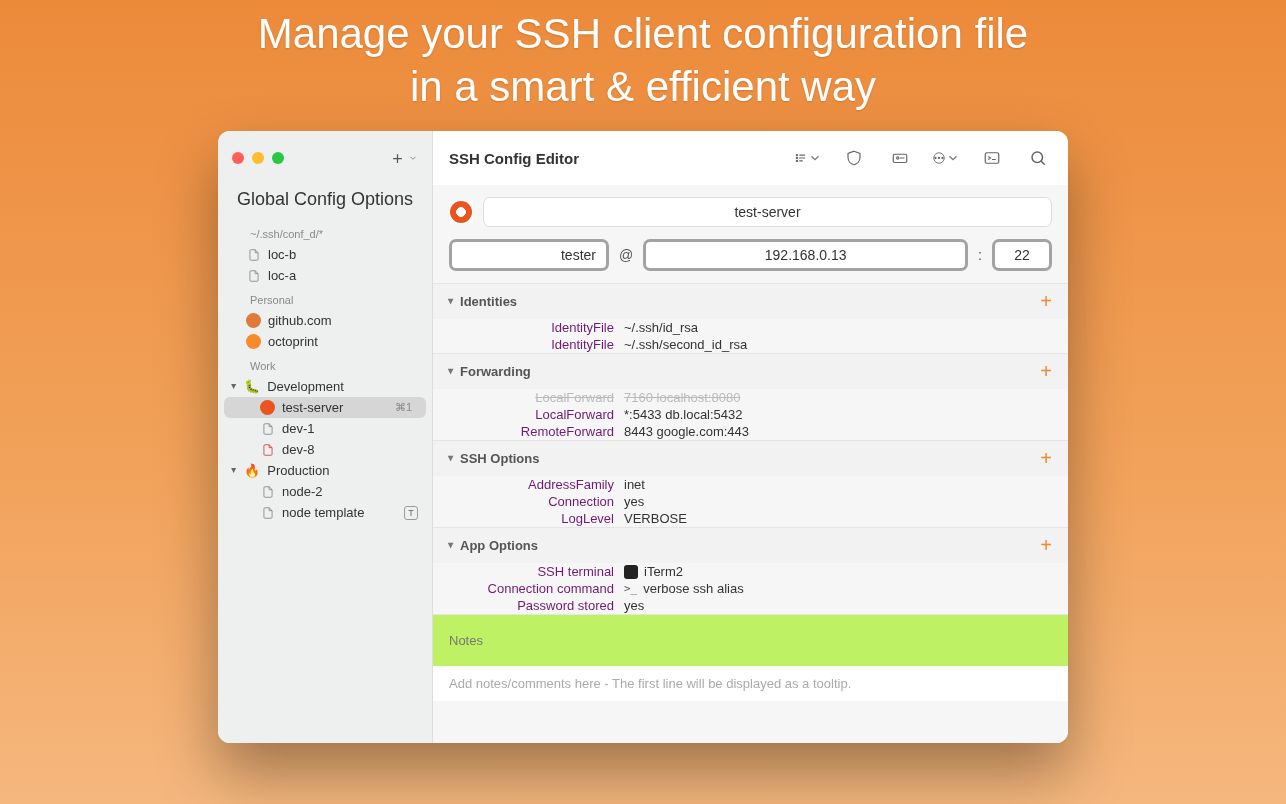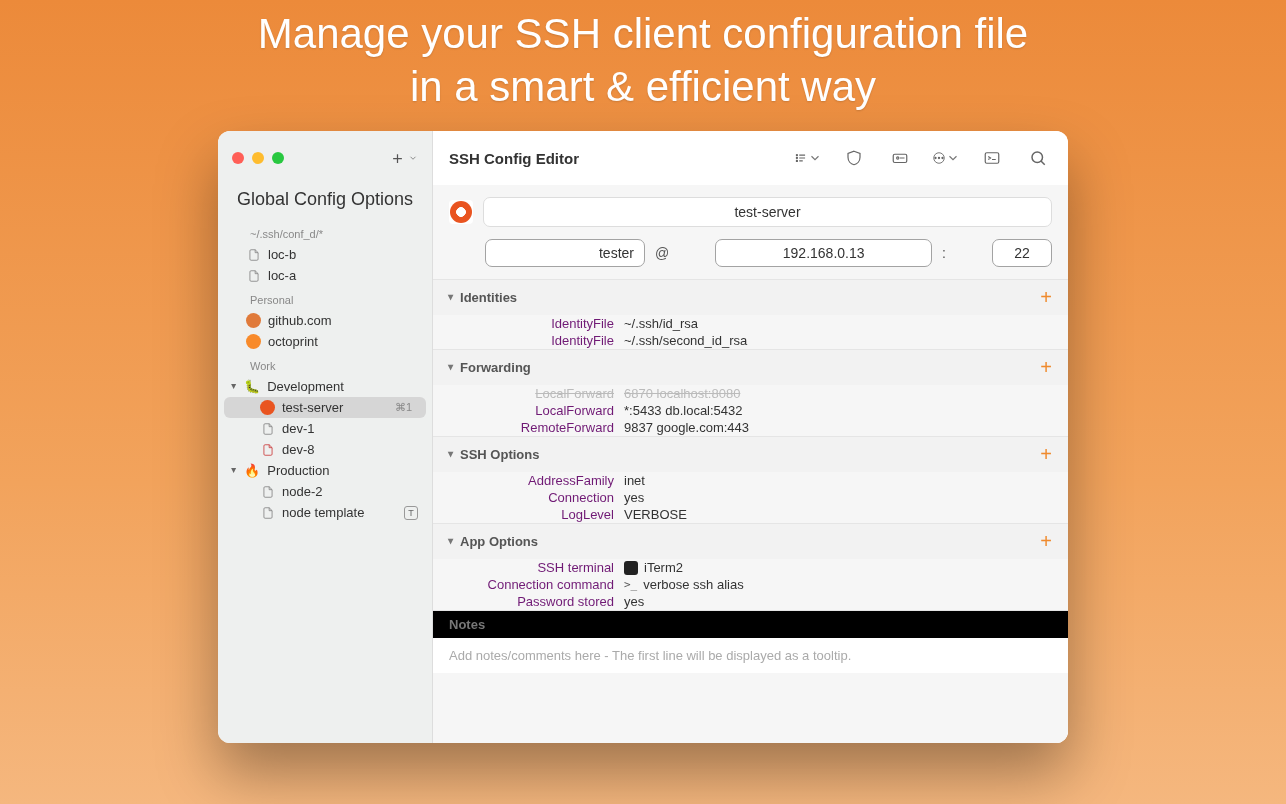--- a/index.html
+++ b/index.html
@@ -57,38 +57,38 @@
 .tbtn svg { width:18px; height:18px; }
 .body { flex:1; overflow:auto; background: #f6f6f6; }
 .hostrow { display:flex; align-items:center; padding: 12px 16px 6px; gap:10px; }
 .hosticon { width:24px; height:24px; border-radius:4px; background:#fff; display:flex; align-items:center; justify-content:center; }
 .hostname-input {
   flex:1; border:1px solid #ddd; background:#fff; border-radius:7px;
   text-align:center; padding:6px 10px; font-size:14px; color:#333;
 }
 .connrow { display:flex; align-items:center; padding: 6px 16px 12px; gap:10px; }
 .conninput {
-  border:1px solid #a3a3a3; background:#fff; border-radius:7px;
-  padding:5px 10px; font-size:14px; color:#333; text-align:right;margin-left:36px;
+  border:3px solid #a3a3a3; background:#fff; border-radius:7px;
+  padding:5px 10px; font-size:14px; color:#333; text-align:right;
 }
 .conninput.user { width:160px; }
 .conninput.host { flex:1; text-align:center; }
 .conninput.port { width:60px; text-align:center; }
 .atlabel, .colonlabel { color:#555; font-size:14px; }
 .section-head {
   display:flex; align-items:center; padding: 6px 16px; color:#555; font-size:13px; font-weight:600;
   border-top:1px solid #e5e5e5; background:#f2f2f2;
 }
 .section-head .chev2 { font-size:10px; margin-right:6px; color:#777; transform: rotate(90deg); display:inline-block; }
 .section-head .plus { margin-left:auto; color:#ef8a2d; font-size:20px; font-weight:300; cursor:pointer; }
 .kvrow { display:flex; padding: 1px 16px; font-size:13px; }
 .kvrow .k { width: 175px; text-align:right; color:#701a75; padding-right:10px; }
 .kvrow .v { color:#333; display:flex; align-items:center; gap:6px; }
 .kvrow.disabled .k, .kvrow.disabled .v { color:#bbb; text-decoration: line-through; }
-.notes-head { padding:6px 16px; color:#777; font-size:13px; font-weight:700; border-top:1px solid #e5e5e5; background:#000000; }
+.notes-head { padding:18px 16px; color:#777; font-size:13px; font-weight:400; border-top:1px solid #e5e5e5; background:#bef264; }
 .notes-body { padding:10px 16px; color:#aaa; font-size:13px; background:#fff; }
 .appicon { width:14px; height:14px; background:#222; border-radius:3px; display:inline-block; }
 .termicon { font-family: monospace; font-size:11px; color:#555; }
 .github-ic { width:15px;height:15px;border-radius:50%;background:#e07a3a; }
 .octo-ic { width:15px;height:15px;border-radius:50%;background:#f88a2a; }
 .ubuntu-ic { width:22px;height:22px;border-radius:50%;background:radial-gradient(circle,#fff 30%,#e95420 32%); position:relative; }
 </style>
 </head>
 <body>
 
@@ -286,29 +286,29 @@
           <div class="v">~/.ssh/second_id_rsa</div>
         </div>
 
       <div class="section-head">
         <span class="chev2">▸</span>
         <span>Forwarding</span>
         <span class="plus">+</span>
       </div>
       <div class="kvrow disabled">
           <div class="k">LocalForward</div>
-          <div class="v">6870 localhost:8080</div>
+          <div class="v">7160 localhost:8080</div>
         </div>
       <div class="kvrow">
           <div class="k">LocalForward</div>
           <div class="v">*:5433 db.local:5432</div>
         </div>
       <div class="kvrow">
           <div class="k">RemoteForward</div>
-          <div class="v">9837 google.com:443</div>
+          <div class="v">8443 google.com:443</div>
         </div>
 
       <div class="section-head">
         <span class="chev2">▸</span>
         <span>SSH Options</span>
         <span class="plus">+</span>
       </div>
       <div class="kvrow">
           <div class="k">AddressFamily</div>
           <div class="v">inet</div>

